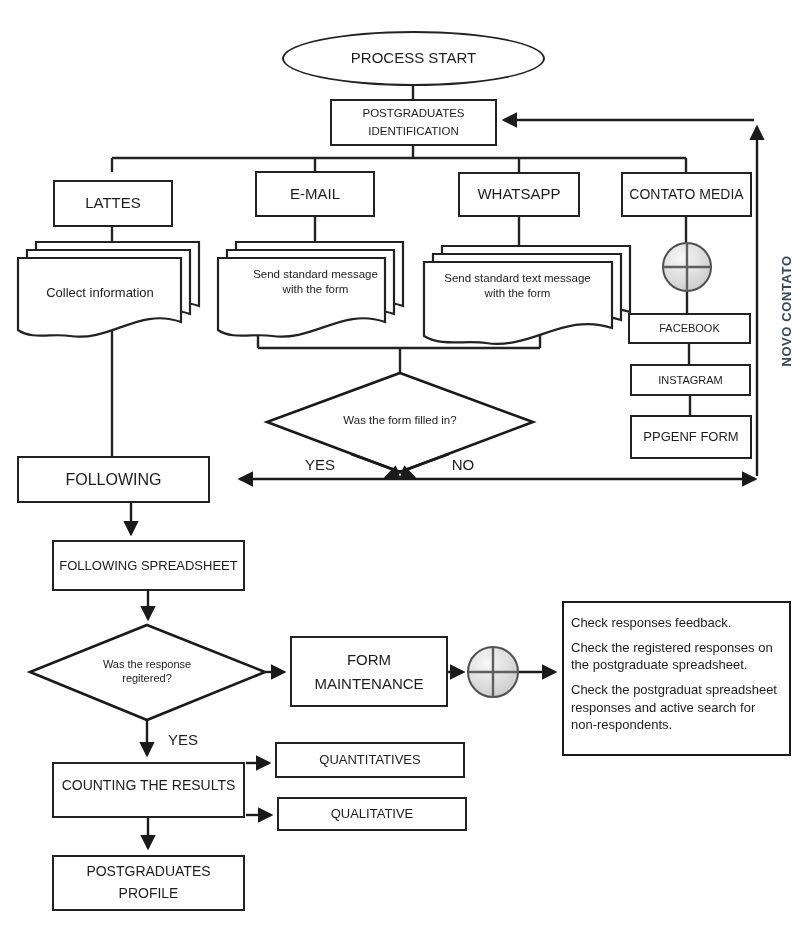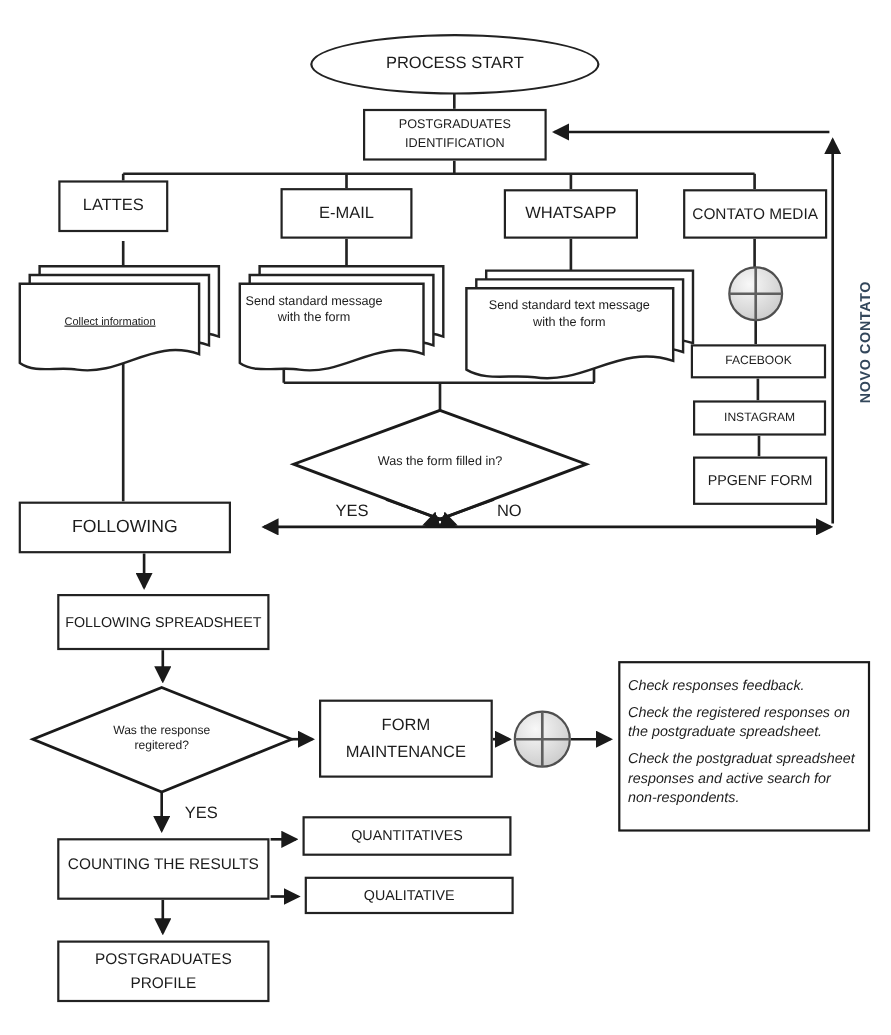--- a/index.html
+++ b/index.html
@@ -104,48 +104,48 @@
     <g>
       <circle cx="493" cy="672" r="25" fill="url(#ball)" stroke="#4f4f4f" stroke-width="2"></circle>
       <path d="M468,672 H518 M493,647 V697" stroke="#5f5f5f" stroke-width="2.4" fill="none"></path>
     </g>
   </svg>
 
   <div class="box ellipse thick" style="left:282px;top:31px;width:263px;height:55px;font-size:15px;">PROCESS START</div>
 
   <div class="box thick" style="left:330px;top:99px;width:167px;height:47px;font-size:11.5px;line-height:1.5;padding:0 16px;">POSTGRADUATES IDENTIFICATION</div>
 
-  <div class="box" style="left:53px;top:164px;width:100px;height:47px;font-size:15px;">LATTES</div>
+  <div class="box" style="left:53px;top:180px;width:120px;height:47px;font-size:15px;">LATTES</div>
   <div class="box" style="left:255px;top:171px;width:120px;height:46px;font-size:15px;">E-MAIL</div>
   <div class="box" style="left:458px;top:172px;width:122px;height:45px;font-size:15px;">WHATSAPP</div>
   <div class="box" style="left:621px;top:172px;width:131px;height:45px;font-size:14px;">CONTATO MEDIA</div>
 
-  <div class="lbl" style="left:30px;top:270px;width:140px;height:46px;font-size:10px;line-height:1.4;text-decoration:underline;">Collect information</div>
-  <div class="lbl" style="left:214px;top:263px;width:143px;height:38px;font-size:11.5px;">Send standard message with the form</div>
+  <div class="lbl" style="left:30px;top:270px;width:140px;height:46px;font-size:13px;line-height:1.4;">Collect information</div>
+  <div class="lbl" style="left:244px;top:263px;width:143px;height:38px;font-size:11.5px;">Send standard message with the form</div>
   <div class="lbl" style="left:436px;top:267px;width:163px;height:38px;font-size:11.5px;">Send standard text message with the form</div>
 
   <div class="box" style="left:628px;top:313px;width:123px;height:31px;font-size:11px;">FACEBOOK</div>
   <div class="box" style="left:630px;top:364px;width:121px;height:32px;font-size:11px;">INSTAGRAM</div>
   <div class="box" style="left:630px;top:415px;width:122px;height:44px;font-size:13px;">PPGENF FORM</div>
 
   <div class="vtext" style="left:726px;top:301px;width:120px;height:20px;">NOVO CONTATO</div>
 
   <div class="lbl" style="left:330px;top:399px;width:140px;height:42px;font-size:11.5px;">Was the form filled in?</div>
   <div class="lbl" style="left:297px;top:455px;width:46px;height:20px;font-size:15px;">YES</div>
   <div class="lbl" style="left:440px;top:455px;width:46px;height:20px;font-size:15px;">NO</div>
 
   <div class="box" style="left:17px;top:456px;width:193px;height:47px;font-size:16px;">FOLLOWING</div>
   <div class="box" style="left:52px;top:540px;width:193px;height:51px;font-size:13px;">FOLLOWING SPREADSHEET</div>
 
   <div class="lbl" style="left:77px;top:650px;width:140px;height:42px;font-size:11px;">Was the response regitered?</div>
   <div class="lbl" style="left:160px;top:730px;width:46px;height:20px;font-size:15px;">YES</div>
 
   <div class="box thick" style="left:290px;top:636px;width:158px;height:71px;font-size:15px;line-height:1.55;padding:0 20px;">FORM MAINTENANCE</div>
 
-  <div class="note" style="left:562px;top:601px;width:229px;height:155px;font-style:italic;">
+  <div class="note" style="left:562px;top:601px;width:229px;height:155px;">
     <p>Check responses feedback.</p>
     <p>Check the registered responses on the postgraduate spreadsheet.</p>
     <p>Check the postgraduat spreadsheet responses and active search for non-respondents.</p>
   </div>
 
   <div class="box" style="left:52px;top:762px;width:193px;height:56px;font-size:14px;align-items:flex-start;padding-top:12px;">COUNTING THE RESULTS</div>
   <div class="box" style="left:277px;top:797px;width:190px;height:34px;font-size:13px;">QUALITATIVE</div>
   <div class="box" style="left:275px;top:742px;width:190px;height:36px;font-size:13px;">QUANTITATIVES</div>
   <div class="box" style="left:52px;top:855px;width:193px;height:56px;font-size:14px;line-height:1.55;padding:0 30px;">POSTGRADUATES PROFILE</div>
 

